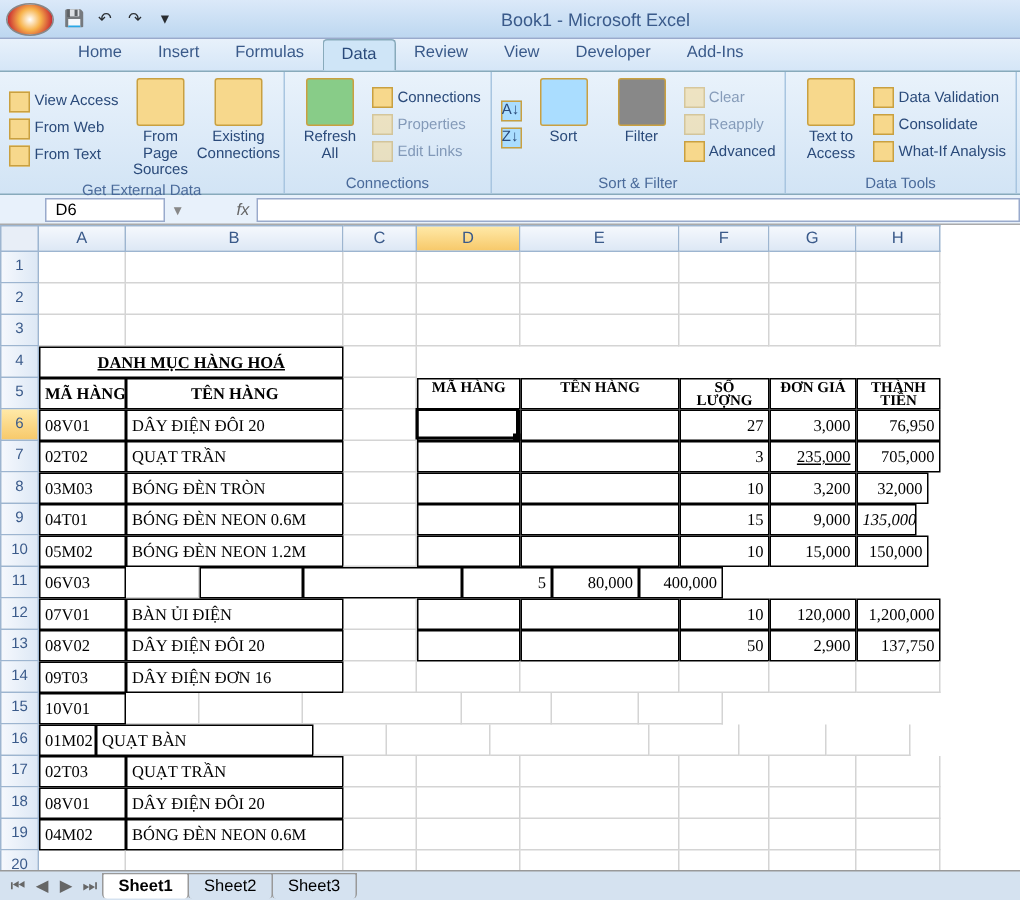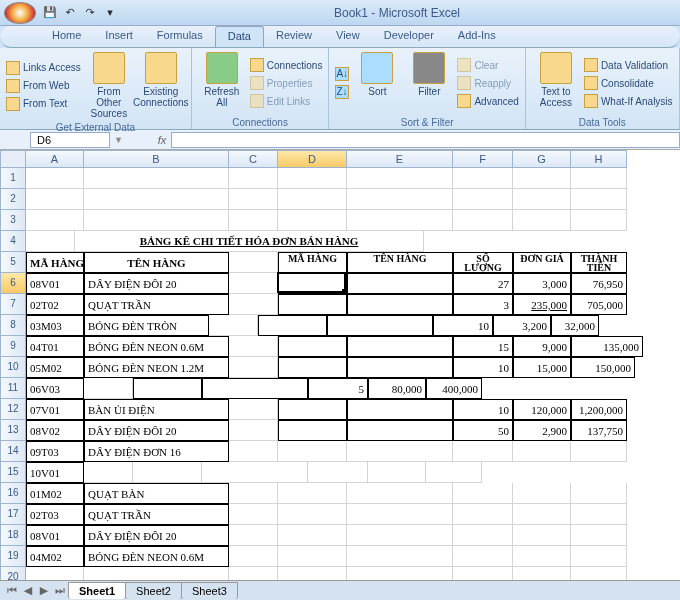--- a/index.html
+++ b/index.html
@@ -2,21 +2,21 @@
 <html><head>
 <meta charset="utf-8">
 <style>
 *{margin:0;padding:0;box-sizing:border-box;font-family:'Segoe UI',Tahoma,sans-serif;}
 body{width:680px;height:600px;background:#cfe5f7;overflow:hidden;font-size:11px;}
 .titlebar{height:26px;background:linear-gradient(#dbe9f9,#bdd7f0);display:flex;align-items:center;padding:0 4px;border-bottom:1px solid #9ac;}
 .office-btn{width:32px;height:22px;border-radius:50%;background:radial-gradient(circle,#fff,#f7b24a 40%,#c33 80%);border:1px solid #888;margin-right:6px;}
 .qat{display:flex;gap:4px;}
 .qat-icon{width:16px;height:16px;display:flex;align-items:center;justify-content:center;opacity:.8;}
 .title-text{flex:1;text-align:center;color:#3a5a8a;font-size:12px;}
-.tabs{height:22px;background:linear-gradient(#e8f1fb,#d5e6f7);display:flex;padding-left:40px;border-bottom:1px solid #8ab;border-radius:11px;}
+.tabs{height:22px;background:linear-gradient(#e8f1fb,#d5e6f7);display:flex;padding-left:40px;border-bottom:1px solid #8ab;}
 .tab{padding:3px 12px 0;font-size:11px;color:#3a5a8a;cursor:pointer;}
 .tab.active{background:#cfe5f7;border:1px solid #8ab;border-bottom:none;border-radius:3px 3px 0 0;color:#2a4a7a;font-weight:500;}
 .ribbon{height:82px;background:linear-gradient(#e9f2fb,#d2e4f5);display:flex;border-bottom:1px solid #8ab;}
 .rgroup{border-right:1px solid #a8c5e0;padding:2px 6px 0;display:flex;flex-direction:column;}
 .rgroup-body{flex:1;display:flex;gap:4px;}
 .rgroup-label{text-align:center;font-size:10px;color:#4a6a9a;padding:1px 0;}
 .rbtn-lg{display:flex;flex-direction:column;align-items:center;padding:2px 4px;cursor:pointer;width:48px;font-size:10px;text-align:center;line-height:1.1;color:#2a4a7a;}
 .rbtn-lg .ric{width:32px;height:32px;margin-bottom:2px;background:#f7d88c;border:1px solid #c9a040;border-radius:2px;}
 .rbtn-sm{display:flex;align-items:center;gap:3px;font-size:10px;color:#2a4a7a;cursor:pointer;padding:1px 0;}
 .rbtn-sm .ric{width:14px;height:14px;background:#f7d88c;border:1px solid #c9a040;}
@@ -72,34 +72,34 @@
     <div class="tab">Developer</div>
     <div class="tab">Add-Ins</div>
   </div>
 
 <div class="ribbon">
   <div class="rgroup">
     <div class="rgroup-body">
       <div class="rstack">
         <div class="rbtn-sm">
             <span class="ric"></span>
-            <span>Links Access</span>
+            <span>View Access</span>
           </div>
         <div class="rbtn-sm">
             <span class="ric"></span>
             <span>From Web</span>
           </div>
         <div class="rbtn-sm">
             <span class="ric"></span>
             <span>From Text</span>
           </div>
       </div>
       <div class="rbtn-lg">
           <div class="ric"></div>
-          <span>From Other Sources</span>
+          <span>From Page Sources</span>
         </div>
       <div class="rbtn-lg">
           <div class="ric"></div>
           <span>Existing Connections</span>
         </div>
     </div>
     <div class="rgroup-label">Get External Data</div>
   </div>
   <div class="rgroup">
     <div class="rgroup-body">
@@ -253,22 +253,22 @@
           <div class="cell" style="width: 58px;"></div>
           <div class="cell" style="width: 145px;"></div>
           <div class="cell" style="width: 49px;"></div>
           <div class="cell" style="width: 69px;"></div>
           <div class="cell" style="width: 106px;"></div>
           <div class="cell" style="width: 60px;"></div>
           <div class="cell" style="width: 58px;"></div>
           <div class="cell" style="width: 56px;"></div>
         </div>
         <div class="cellrow">
-          <div class="cell" style="width: 49px;"></div>
-          <div class="cell hdr" style="width: 349px; text-decoration: underline;">BẢNG KÊ CHI TIẾT HÓA ĐƠN BÁN HÀNG</div>
+          <div class="cell bb hdr" style="width: 203px; text-decoration: underline;">DANH MỤC HÀNG HOÁ</div>
+          <div class="cell" style="width: 49px;"></div>
         </div>
         <div class="cellrow">
           <div class="cell bb hdr" style="width: 58px;">MÃ HÀNG</div>
           <div class="cell bb hdr" style="width: 145px;">TÊN HÀNG</div>
           <div class="cell" style="width: 49px;"></div>
           <div class="cell bb hdr" style="width: 69px; font-size: 10px; line-height: 9px; white-space: normal;">MÃ HÀNG</div>
           <div class="cell bb hdr" style="width: 106px; font-size: 10px; line-height: 9px; white-space: normal;">TÊN HÀNG</div>
           <div class="cell bb hdr" style="width: 60px; font-size: 10px; line-height: 9px; white-space: normal;">SỐ LƯỢNG</div>
           <div class="cell bb hdr" style="width: 58px; font-size: 10px; line-height: 9px; white-space: normal;">ĐƠN GIÁ</div>
           <div class="cell bb hdr" style="width: 56px; font-size: 10px; line-height: 9px; white-space: normal;">THÀNH TIỀN</div>
@@ -288,47 +288,47 @@
           <div class="cell bb" style="width: 145px;">QUẠT TRẦN</div>
           <div class="cell" style="width: 49px;"></div>
           <div class="cell bb" style="width: 69px;"></div>
           <div class="cell bb" style="width: 106px;"></div>
           <div class="cell bb r" style="width: 60px;">3</div>
           <div class="cell bb r" style="width: 58px; text-decoration: underline;">235,000</div>
           <div class="cell bb r" style="width: 56px;">705,000</div>
         </div>
         <div class="cellrow">
           <div class="cell bb" style="width: 58px;">03M03</div>
-          <div class="cell bb" style="width: 125px;">BÓNG ĐÈN TRÒN</div>
+          <div class="cell bb" style="width: 145px;">BÓNG ĐÈN TRÒN</div>
           <div class="cell" style="width: 49px;"></div>
           <div class="cell bb" style="width: 69px;"></div>
           <div class="cell bb" style="width: 106px;"></div>
           <div class="cell bb r" style="width: 60px;">10</div>
           <div class="cell bb r" style="width: 58px;">3,200</div>
           <div class="cell bb r" style="width: 48px; font-family: Liberation Serif, serif;">32,000</div>
         </div>
         <div class="cellrow">
           <div class="cell bb" style="width: 58px;">04T01</div>
           <div class="cell bb" style="width: 145px;">BÓNG ĐÈN NEON 0.6M</div>
           <div class="cell" style="width: 49px;"></div>
           <div class="cell bb" style="width: 69px;"></div>
           <div class="cell bb" style="width: 106px;"></div>
           <div class="cell bb r" style="width: 60px;">15</div>
           <div class="cell bb r" style="width: 58px;">9,000</div>
-          <div class="cell bb r" style="width: 72px;">135,000</div>
+          <div class="cell bb r" style="width: 40px; font-style: italic;">135,000</div>
         </div>
         <div class="cellrow">
           <div class="cell bb" style="width: 58px;">05M02</div>
           <div class="cell bb" style="width: 145px;">BÓNG ĐÈN NEON 1.2M</div>
           <div class="cell" style="width: 49px;"></div>
           <div class="cell bb" style="width: 69px;"></div>
           <div class="cell bb" style="width: 106px;"></div>
           <div class="cell bb r" style="width: 60px;">10</div>
           <div class="cell bb r" style="width: 58px;">15,000</div>
-          <div class="cell bb r" style="width: 64px;">150,000</div>
+          <div class="cell bb r" style="width: 48px;">150,000</div>
         </div>
         <div class="cellrow">
           <div class="cell bb" style="width: 58px;">06V03</div>
           <div class="cell" style="width: 49px;"></div>
           <div class="cell bb" style="width: 69px;"></div>
           <div class="cell bb" style="width: 106px;"></div>
           <div class="cell bb r" style="width: 60px;">5</div>
           <div class="cell bb r" style="width: 58px;">80,000</div>
           <div class="cell bb r" style="width: 56px;">400,000</div>
         </div>
@@ -365,21 +365,21 @@
         <div class="cellrow">
           <div class="cell bb" style="width: 58px;">10V01</div>
           <div class="cell" style="width: 49px;"></div>
           <div class="cell" style="width: 69px;"></div>
           <div class="cell" style="width: 106px;"></div>
           <div class="cell" style="width: 60px;"></div>
           <div class="cell" style="width: 58px;"></div>
           <div class="cell" style="width: 56px;"></div>
         </div>
         <div class="cellrow">
-          <div class="cell bb" style="width: 58px;">01M02</div>
+          <div class="cell bb" style="width: 38px;">01M02</div>
           <div class="cell bb" style="width: 145px;">QUẠT BÀN</div>
           <div class="cell" style="width: 49px;"></div>
           <div class="cell" style="width: 69px;"></div>
           <div class="cell" style="width: 106px;"></div>
           <div class="cell" style="width: 60px;"></div>
           <div class="cell" style="width: 58px;"></div>
           <div class="cell" style="width: 56px;"></div>
         </div>
         <div class="cellrow">
           <div class="cell bb" style="width: 58px;">02T03</div>

